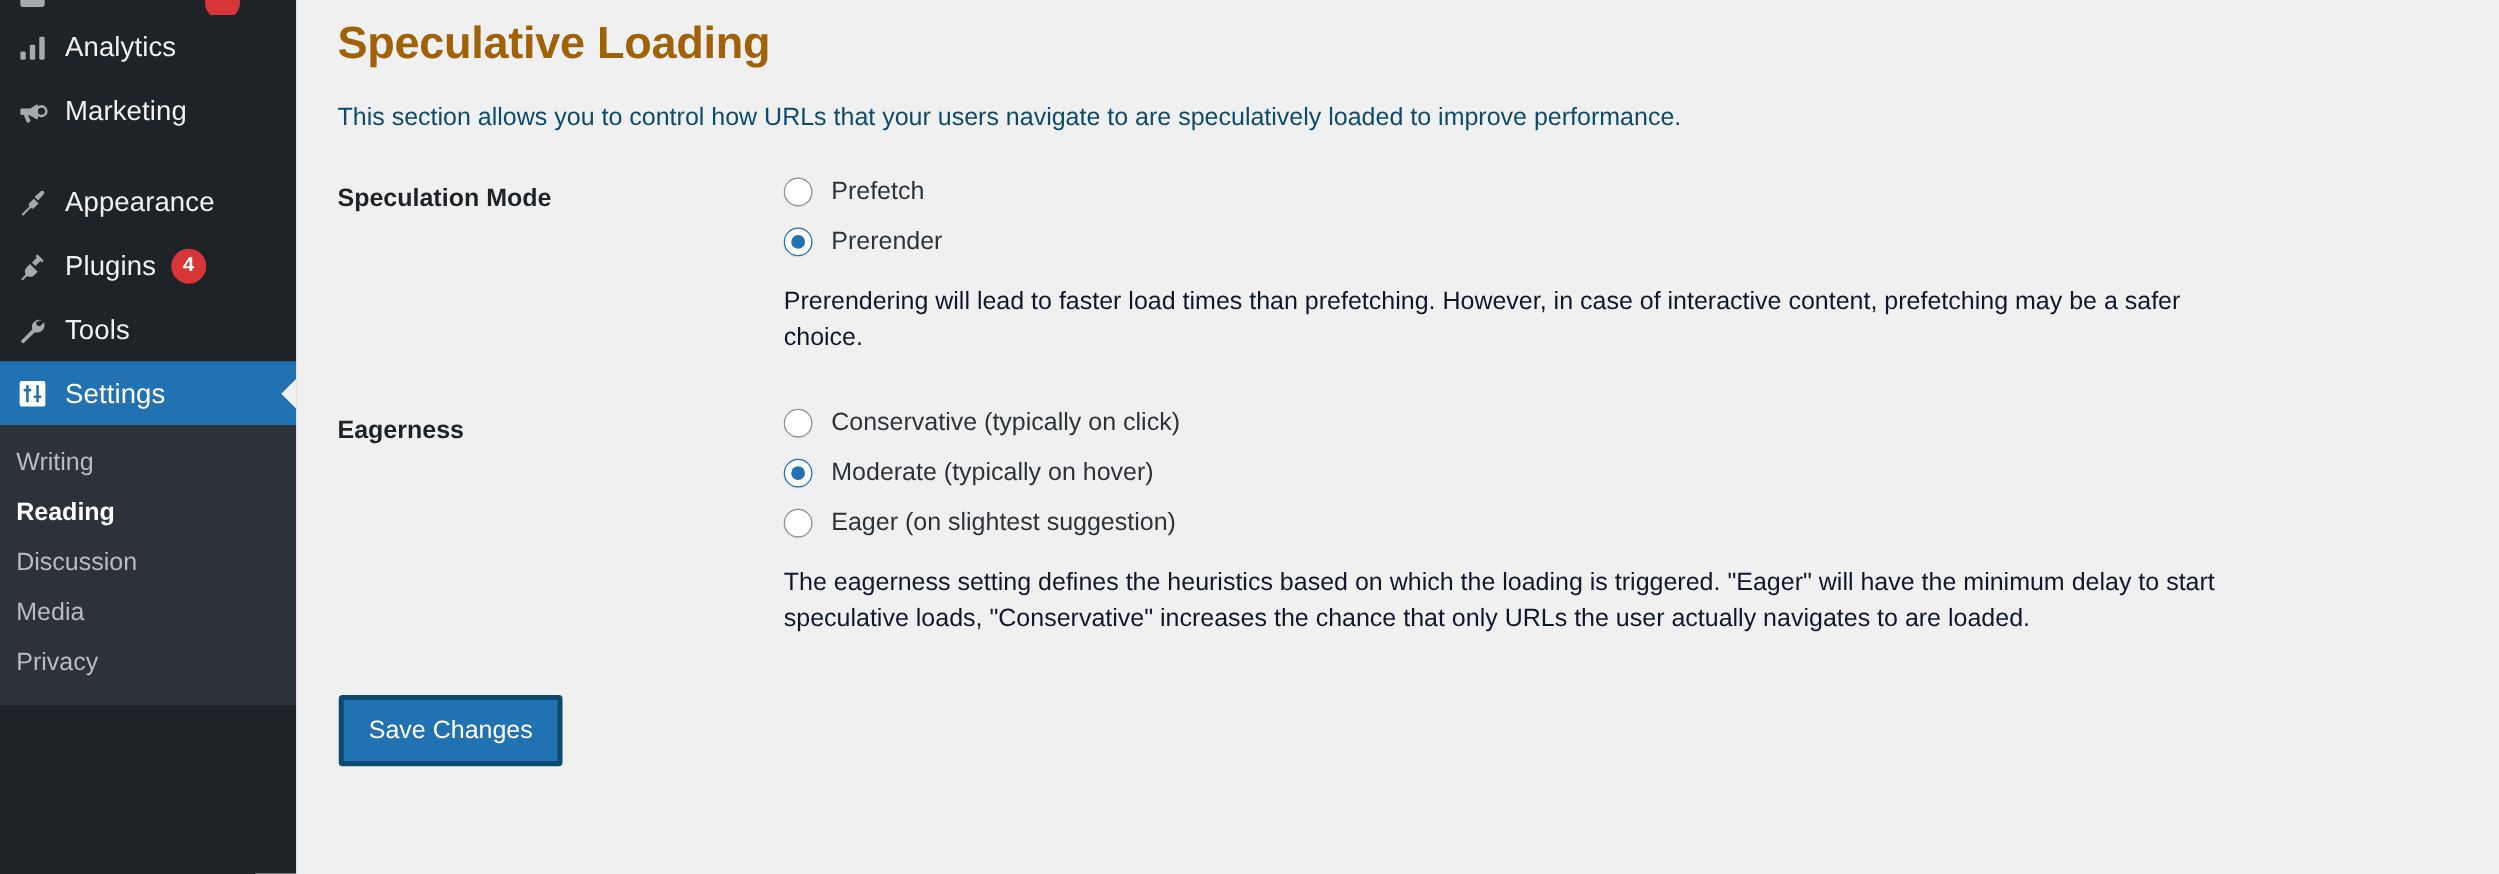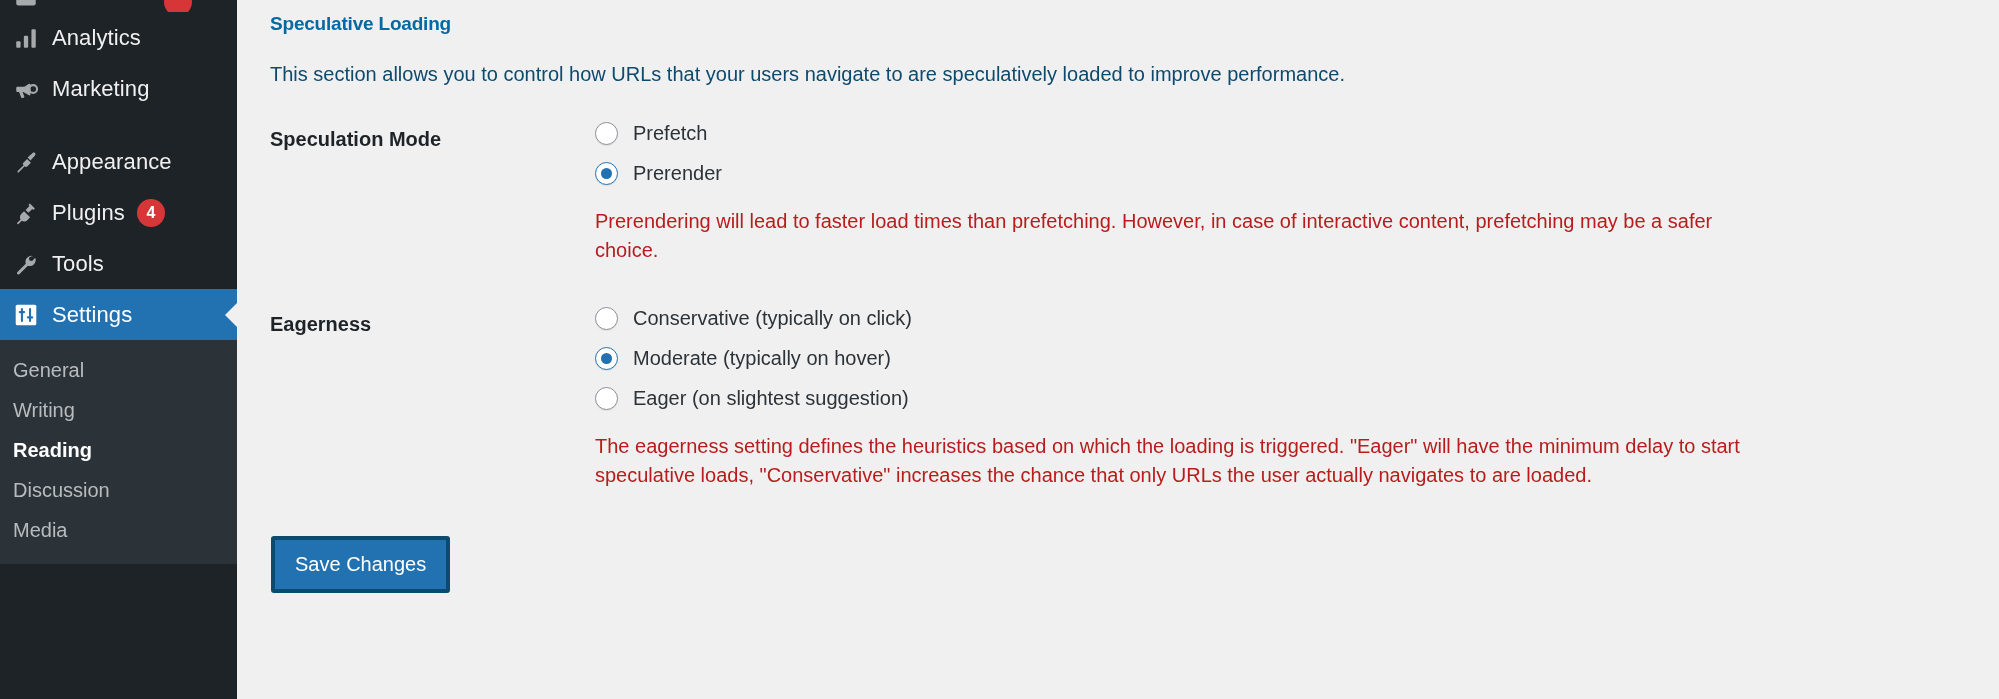--- a/index.html
+++ b/index.html
@@ -83,35 +83,35 @@
   #main {
     flex: 1 1 auto;
     background: #f0f0f1;
     padding: 0 0 0 33px;
     position: relative;
     overflow: hidden;
   }
   h1.page-title {
     margin: 0;
     padding-top: 13px;
-    font-size: 19px;
+    font-size: 36px;
     font-weight: 700;
-    color: #0369a1;
+    color: #a16207;
     letter-spacing: -.2px;
   }
   p.section-desc {
     margin: 0;
     padding-top: 24px;
     font-size: 20px;
     color: #0c4a6e;
     line-height: 1.5;
   }
 
   .form-table { margin-top: 33px; width: 1700px; }
-  .form-row { display: flex; align-items: flex-start; }
+  .form-row { display: flex; align-items: flex-start; gap: 32px; }
   .row-label {
     width: 323px; flex: 0 0 323px;
     padding-top: 3px;
     font-size: 20px;
     font-weight: 700;
     color: #1d2327;
     line-height: 1.45;
   }
   .row-field { flex: 1 1 auto; padding-left: 2px; }
 
@@ -144,21 +144,21 @@
     margin-left: 15px;
     font-size: 20px;
     color: #2c3338;
     white-space: nowrap;
   }
   p.field-desc {
     margin: 0;
     padding-top: 22px;
     max-width: 1180px;
     font-size: 20px;
-    color: #b91c1c;
+    color: #0f172a;
     line-height: 1.45;
   }
   .row-spacer { height: 42px; }
 
   .submit-area { padding-top: 46px; padding-left: 1px; }
   button.save-btn {
     background: #2271b1;
     color: #fff;
     border: 4px solid #0c4a6e;
     border-radius: 3px;
@@ -249,25 +249,25 @@
             <rect x="5.3" y="8.3" width="5.9" height="2" rx="1"></rect>
             <rect x="14.8" y="5.6" width="1.9" height="12.8" rx=".9"></rect>
             <rect x="12.8" y="13.2" width="5.9" height="2" rx="1"></rect>
           </g>
         </svg>
       </span>
       <span class="mi-label">Settings</span>
     </div>
 
     <div id="submenu">
-      <div class="submenu-item">General</div>
       <div class="submenu-item">Writing</div>
       <div class="submenu-item current">Reading</div>
       <div class="submenu-item">Discussion</div>
       <div class="submenu-item">Media</div>
+      <div class="submenu-item">Privacy</div>
     </div>
   </nav>
 
   <main id="main">
 
     <h1 class="page-title">Speculative Loading</h1>
 
     <p class="section-desc">This section allows you to control how URLs that your users navigate to are speculatively loaded to improve performance.</p>
 
     <div class="form-table">

